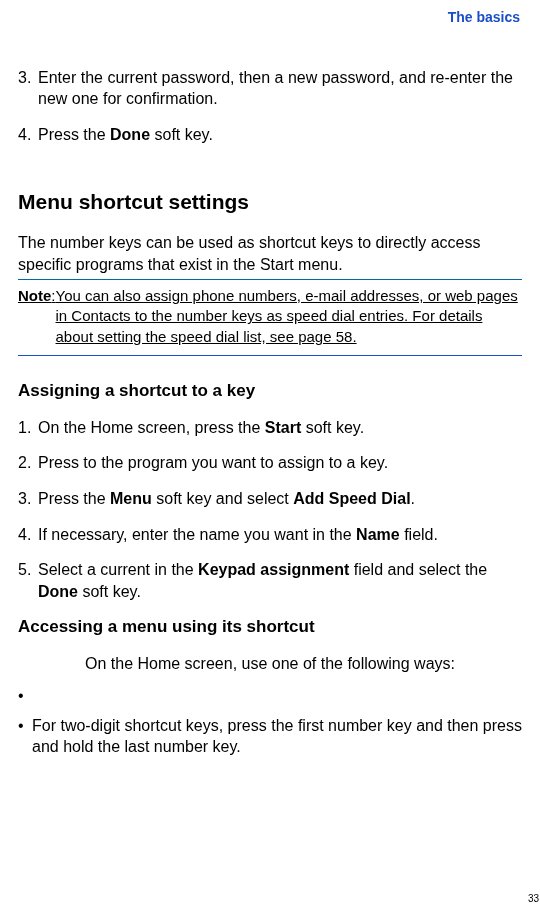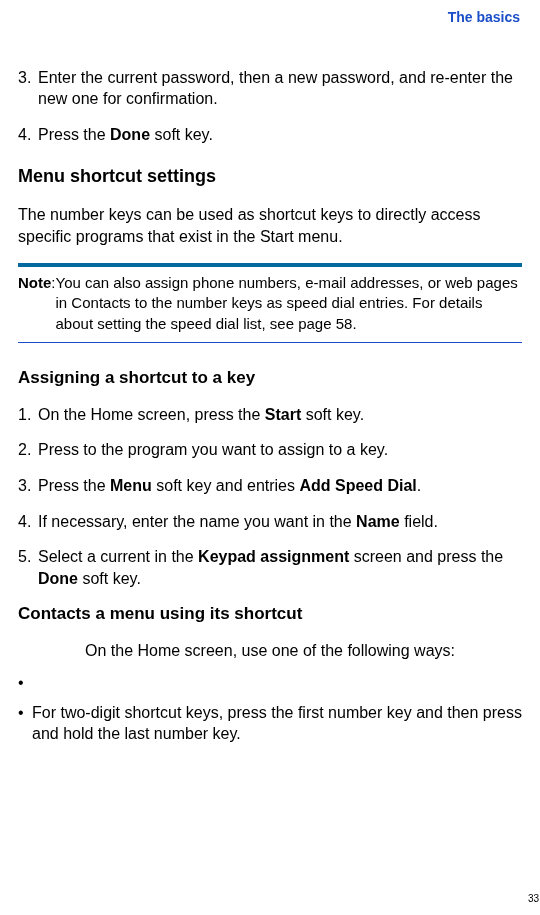--- a/index.html
+++ b/index.html
@@ -27,35 +27,36 @@
     margin-bottom: 14px;
   }
   .ol-num {
     width: 20px;
     flex-shrink: 0;
   }
   .ol-text {
     flex: 1;
   }
   h2.section {
-    font-size: 18px;
+    font-size: 21px;
     font-weight: bold;
-    margin-top: 18px;
+    margin-top: 42px;
     margin-bottom: 16px;
   }
   .para {
-    margin-bottom: 16px;
+    margin-bottom: 4px;
   }
   .note-box {
-    border-top: 4px solid #0369a1;
+    border-top: 1px solid #0369a1;
     border-bottom: 1px solid #1a4ec8;
     padding: 6px 0 8px 0;
     margin-bottom: 24px;
     font-size: 15px;
     line-height: 1.35;
+    text-decoration: underline;
   }
   .note-flex {
     display: flex;
   }
   .note-label {
     flex-shrink: 0;
   }
   .note-body {
     flex: 1;
   }
@@ -114,34 +115,34 @@
   <div class="ol-text"><span>On the Home screen, press the </span><span class="bold">Start</span><span> soft key.</span></div>
 </div>
 
 <div class="ol-item">
   <div class="ol-num">2.</div>
   <div class="ol-text">Press to the program you want to assign to a key.</div>
 </div>
 
 <div class="ol-item">
   <div class="ol-num">3.</div>
-  <div class="ol-text"><span>Press the </span><span class="bold">Menu</span><span> soft key and entries </span><span class="bold">Add Speed Dial</span><span>.</span></div>
+  <div class="ol-text"><span>Press the </span><span class="bold">Menu</span><span> soft key and select </span><span class="bold">Add Speed Dial</span><span>.</span></div>
 </div>
 
 <div class="ol-item">
   <div class="ol-num">4.</div>
   <div class="ol-text"><span>If necessary, enter the name you want in the </span><span class="bold">Name</span><span> field.</span></div>
 </div>
 
 <div class="ol-item">
   <div class="ol-num">5.</div>
-  <div class="ol-text"><span>Select a current in the </span><span class="bold">Keypad assignment</span><span> screen and press the </span><span class="bold">Done</span><span> soft key.</span></div>
+  <div class="ol-text"><span>Select a current in the </span><span class="bold">Keypad assignment</span><span> field and select the </span><span class="bold">Done</span><span> soft key.</span></div>
 </div>
 
-<h3 class="subsection" style="margin-top:14px;">Contacts a menu using its shortcut</h3>
+<h3 class="subsection" style="margin-top:14px;">Accessing a menu using its shortcut</h3>
 
 <p class="para" style="margin-bottom:10px;text-align:center;">On the Home screen, use one of the following ways:</p>
 
 <div class="bullet-item">
   <div class="bullet-mark">•</div>
 </div>
 
 <div class="bullet-item">
   <div class="bullet-mark">•</div>
   <div>For two-digit shortcut keys, press the first number key and then press and hold the last number key.</div>

